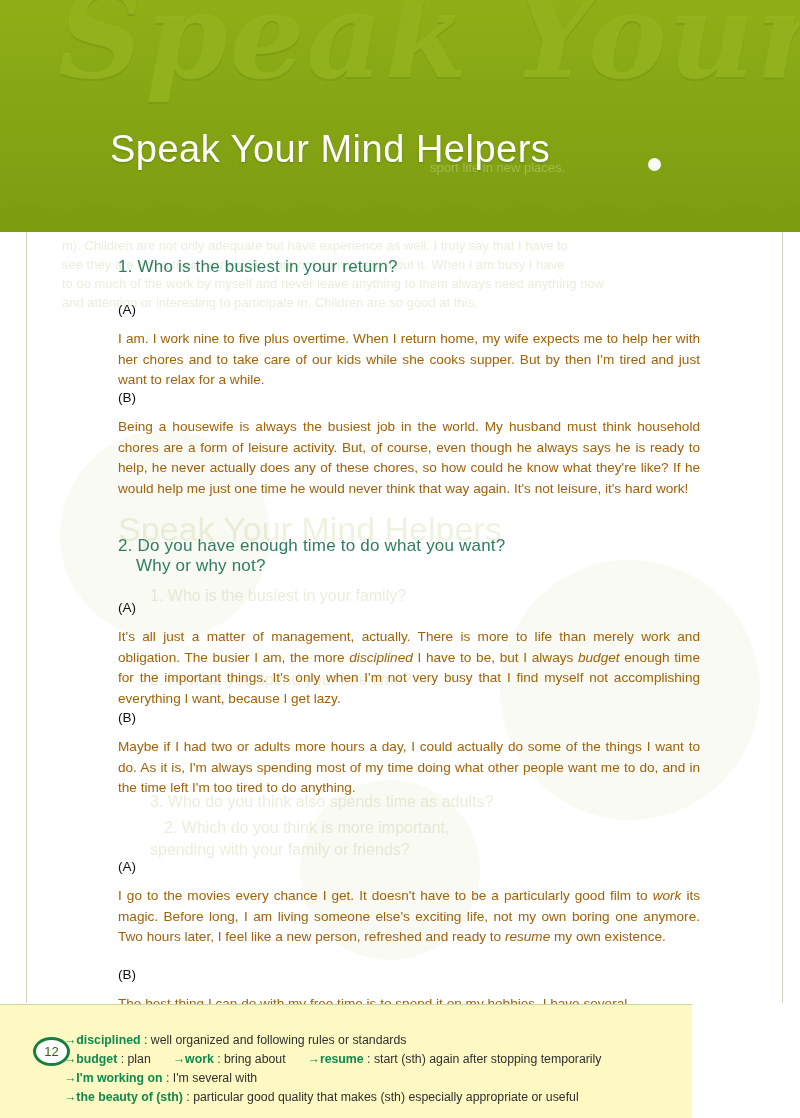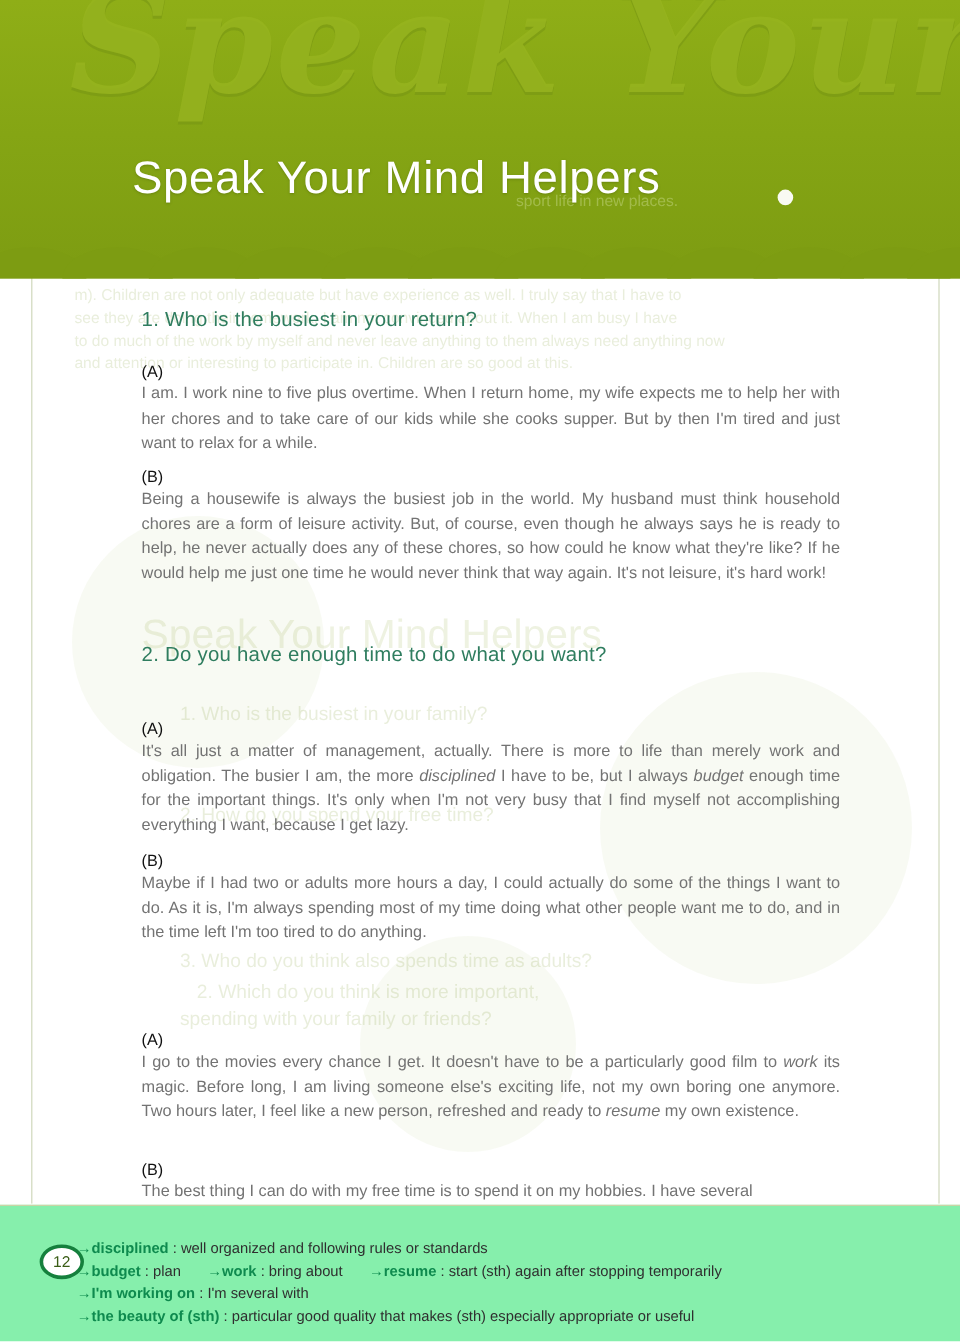--- a/index.html
+++ b/index.html
@@ -132,22 +132,23 @@
   .label {
     position: absolute;
     font-size: 13.5px;
     color: #111111;
   }
   .para {
     position: absolute;
     width: 582px;
     font-size: 13.6px;
     line-height: 20.5px;
-    color: #737373;
+    color: #a16207;
     text-align: justify;
+    margin-top: 11px;
   }
   .para i { font-style: italic; }
 
   
   .left-rule {
     position: absolute;
     left: 26px;
     top: 0;
     width: 1px;
     height: 1003px;
@@ -160,23 +161,23 @@
     width: 1px;
     height: 1003px;
     background: #cfd8bb;
   }
 
   
   .footer {
     position: absolute;
     left: 0;
     top: 1004px;
-    width: 800px;
+    width: 692px;
     height: 114px;
-    background: #86efac;
+    background: #fef9c3;
     border-top: 1px solid #ccd4a6;
   }
   .footer-inner {
     position: absolute;
     left: 64px;
     top: 26px;
     width: 700px;
     font-size: 12.3px;
     line-height: 19px;
     color: #2f2f2f;
@@ -262,20 +263,21 @@
 
     <div class="label" style="left:118px; top:70px;">(A)</div>
     <div class="para" style="left:118px; top:86px;">I am. I work nine to five plus overtime. When I return home, my wife expects me to help her with her chores and to take care of our kids while she cooks supper. But by then I'm tired and just want to relax for a while.</div>
 
     <div class="label" style="left:118px; top:158px;">(B)</div>
     <div class="para" style="left:118px; top:174px;">Being a housewife is always the busiest job in the world. My husband must think household chores are a form of leisure activity. But, of course, even though he always says he is ready to help, he never actually does any of these chores, so how could he know what they're like? If he would help me just one time he would never think that way again. It's not leisure, it's hard work!</div>
 
     <div class="qnum" style="left:118px; top:304px;">
       <span>2.</span>
       <span>Do you have enough time to do what you want?</span>
+      <span class="ln2">Why or why not?</span>
     </div>
 
     <div class="label" style="left:118px; top:368px;">(A)</div>
     <div class="para" style="left:118px; top:384px;">It's all just a matter of management, actually. There is more to life than merely work and obligation. The busier I am, the more <i>disciplined</i> I have to be, but I always <i>budget</i> enough time for the important things. It's only when I'm not very busy that I find myself not accomplishing everything I want, because I get lazy.</div>
 
     <div class="label" style="left:118px; top:478px;">(B)</div>
     <div class="para" style="left:118px; top:494px;">Maybe if I had two or adults more hours a day, I could actually do some of the things I want to do. As it is, I'm always spending most of my time doing what other people want me to do, and in the time left I'm too tired to do anything.</div>
 
 
     <div class="label" style="left:118px; top:627px;">(A)</div>

